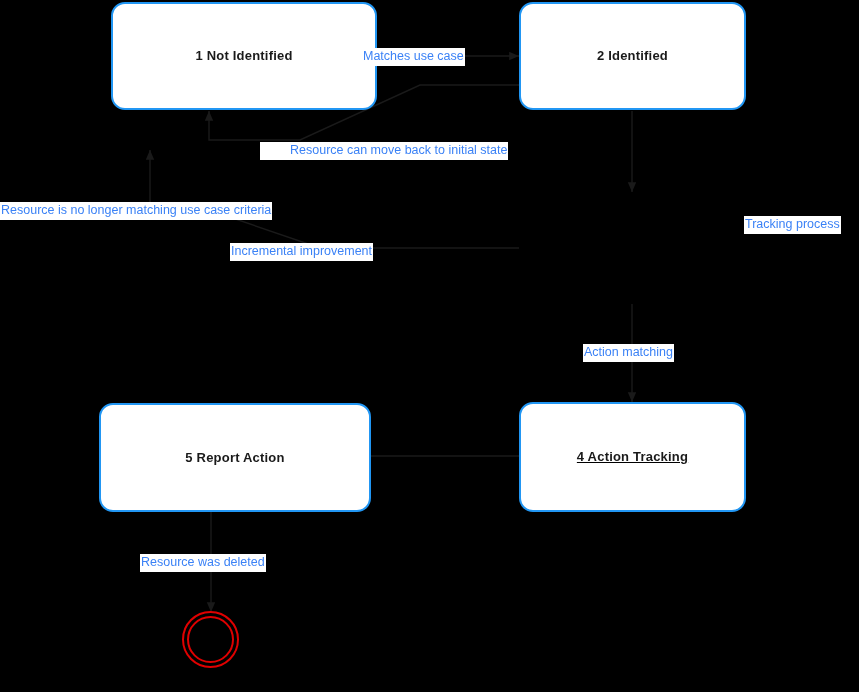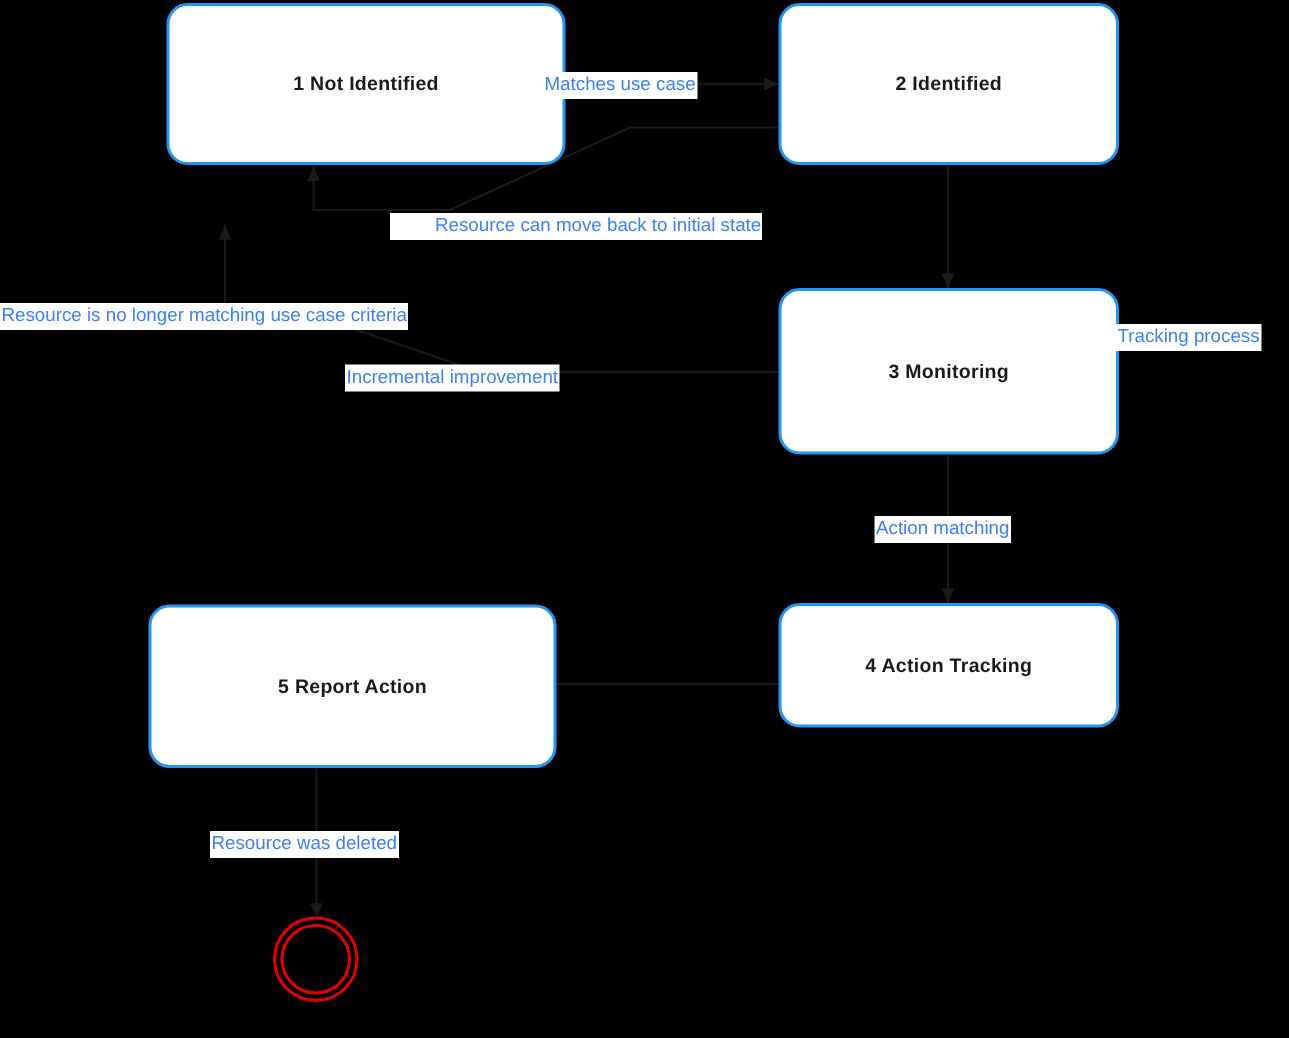--- a/index.html
+++ b/index.html
@@ -97,25 +97,22 @@
   </svg>
 
   <div class="state-node" style="left:95px; top:2px; width:266px; height:108px;margin-left:16px;">
     <span class="state-node-label">1 Not Identified</span>
   </div>
 
   <div class="state-node" style="left:519px; top:2px; width:227px; height:108px;">
     <span class="state-node-label">2 Identified</span>
   </div>
 
-  <div class="state-node" style="left:519px; top:192px; width:227px; height:111px;">
-    <span class="state-node-label">3 Monitoring</span>
-  </div>
 
-  <div class="state-node" style="left:519px; top:402px; width:227px; height:83px;">
+  <div class="state-node" style="left:519px; top:402px; width:227px; height:110px;text-decoration:underline;">
     <span class="state-node-label">4 Action Tracking</span>
   </div>
 
   <div class="state-node" style="left:99px; top:403px; width:272px; height:109px;">
     <span class="state-node-label">5 Report Action</span>
   </div>
 
   <div class="edge-label" style="left:362px; top:48px;">Matches use case</div>
 
   <div class="edge-label" style="left:260px; top:142px;padding-left:30px;">Resource can move back to initial state</div>

